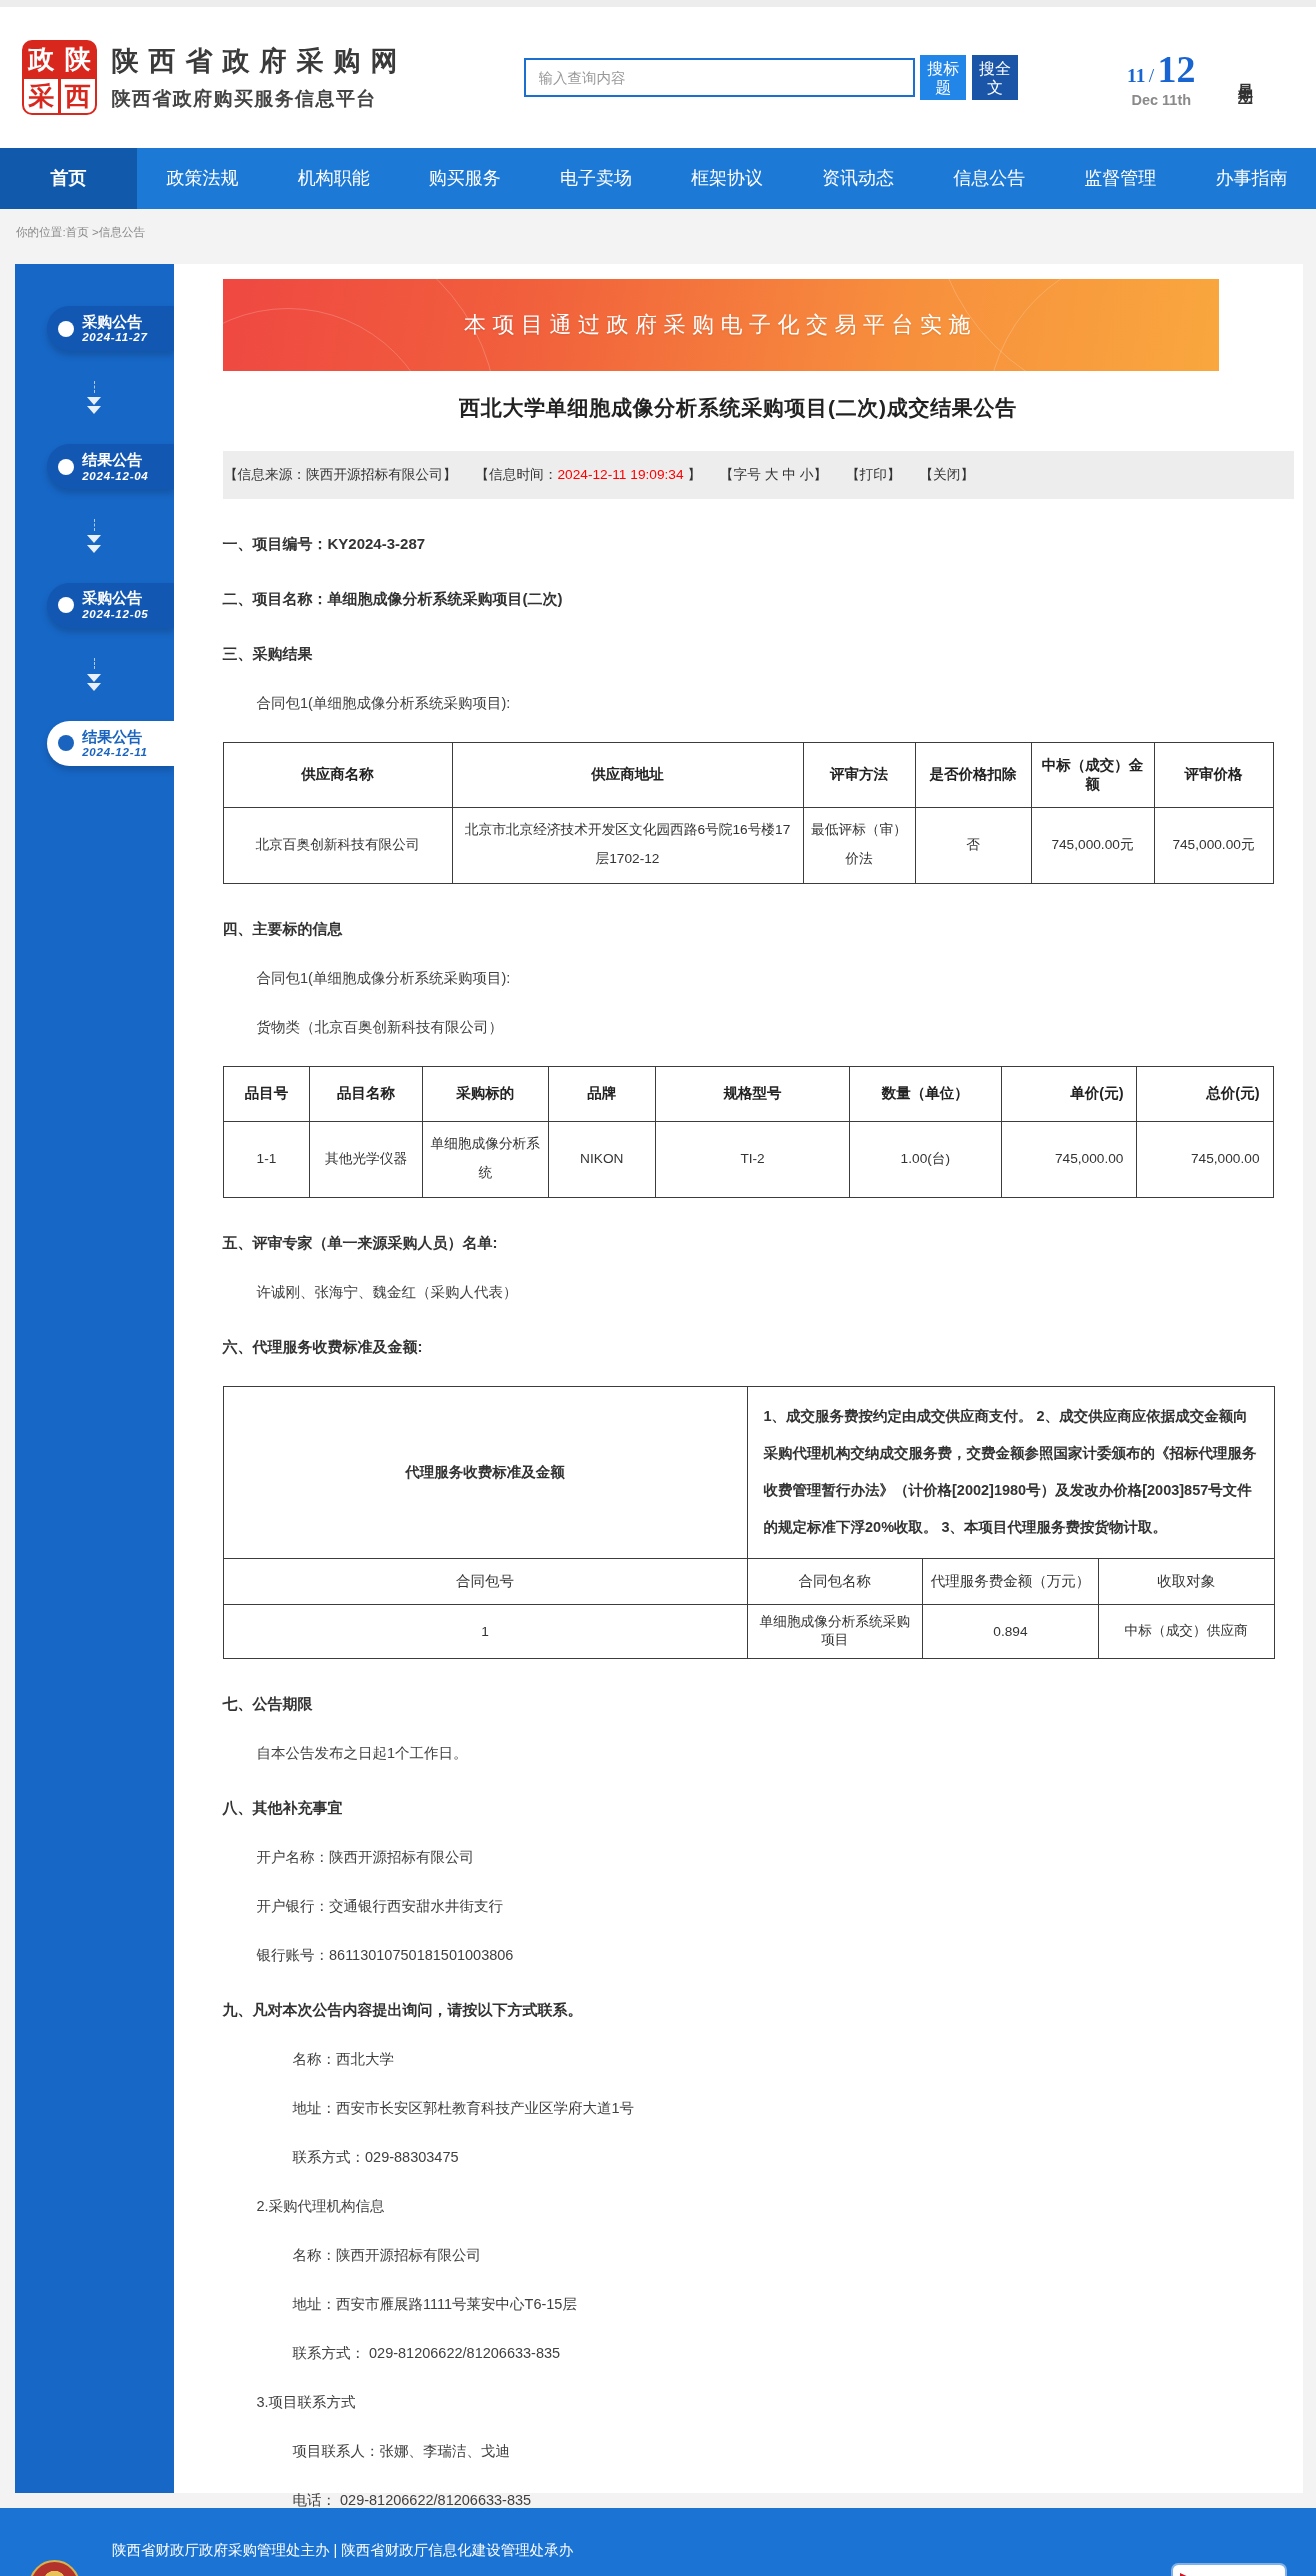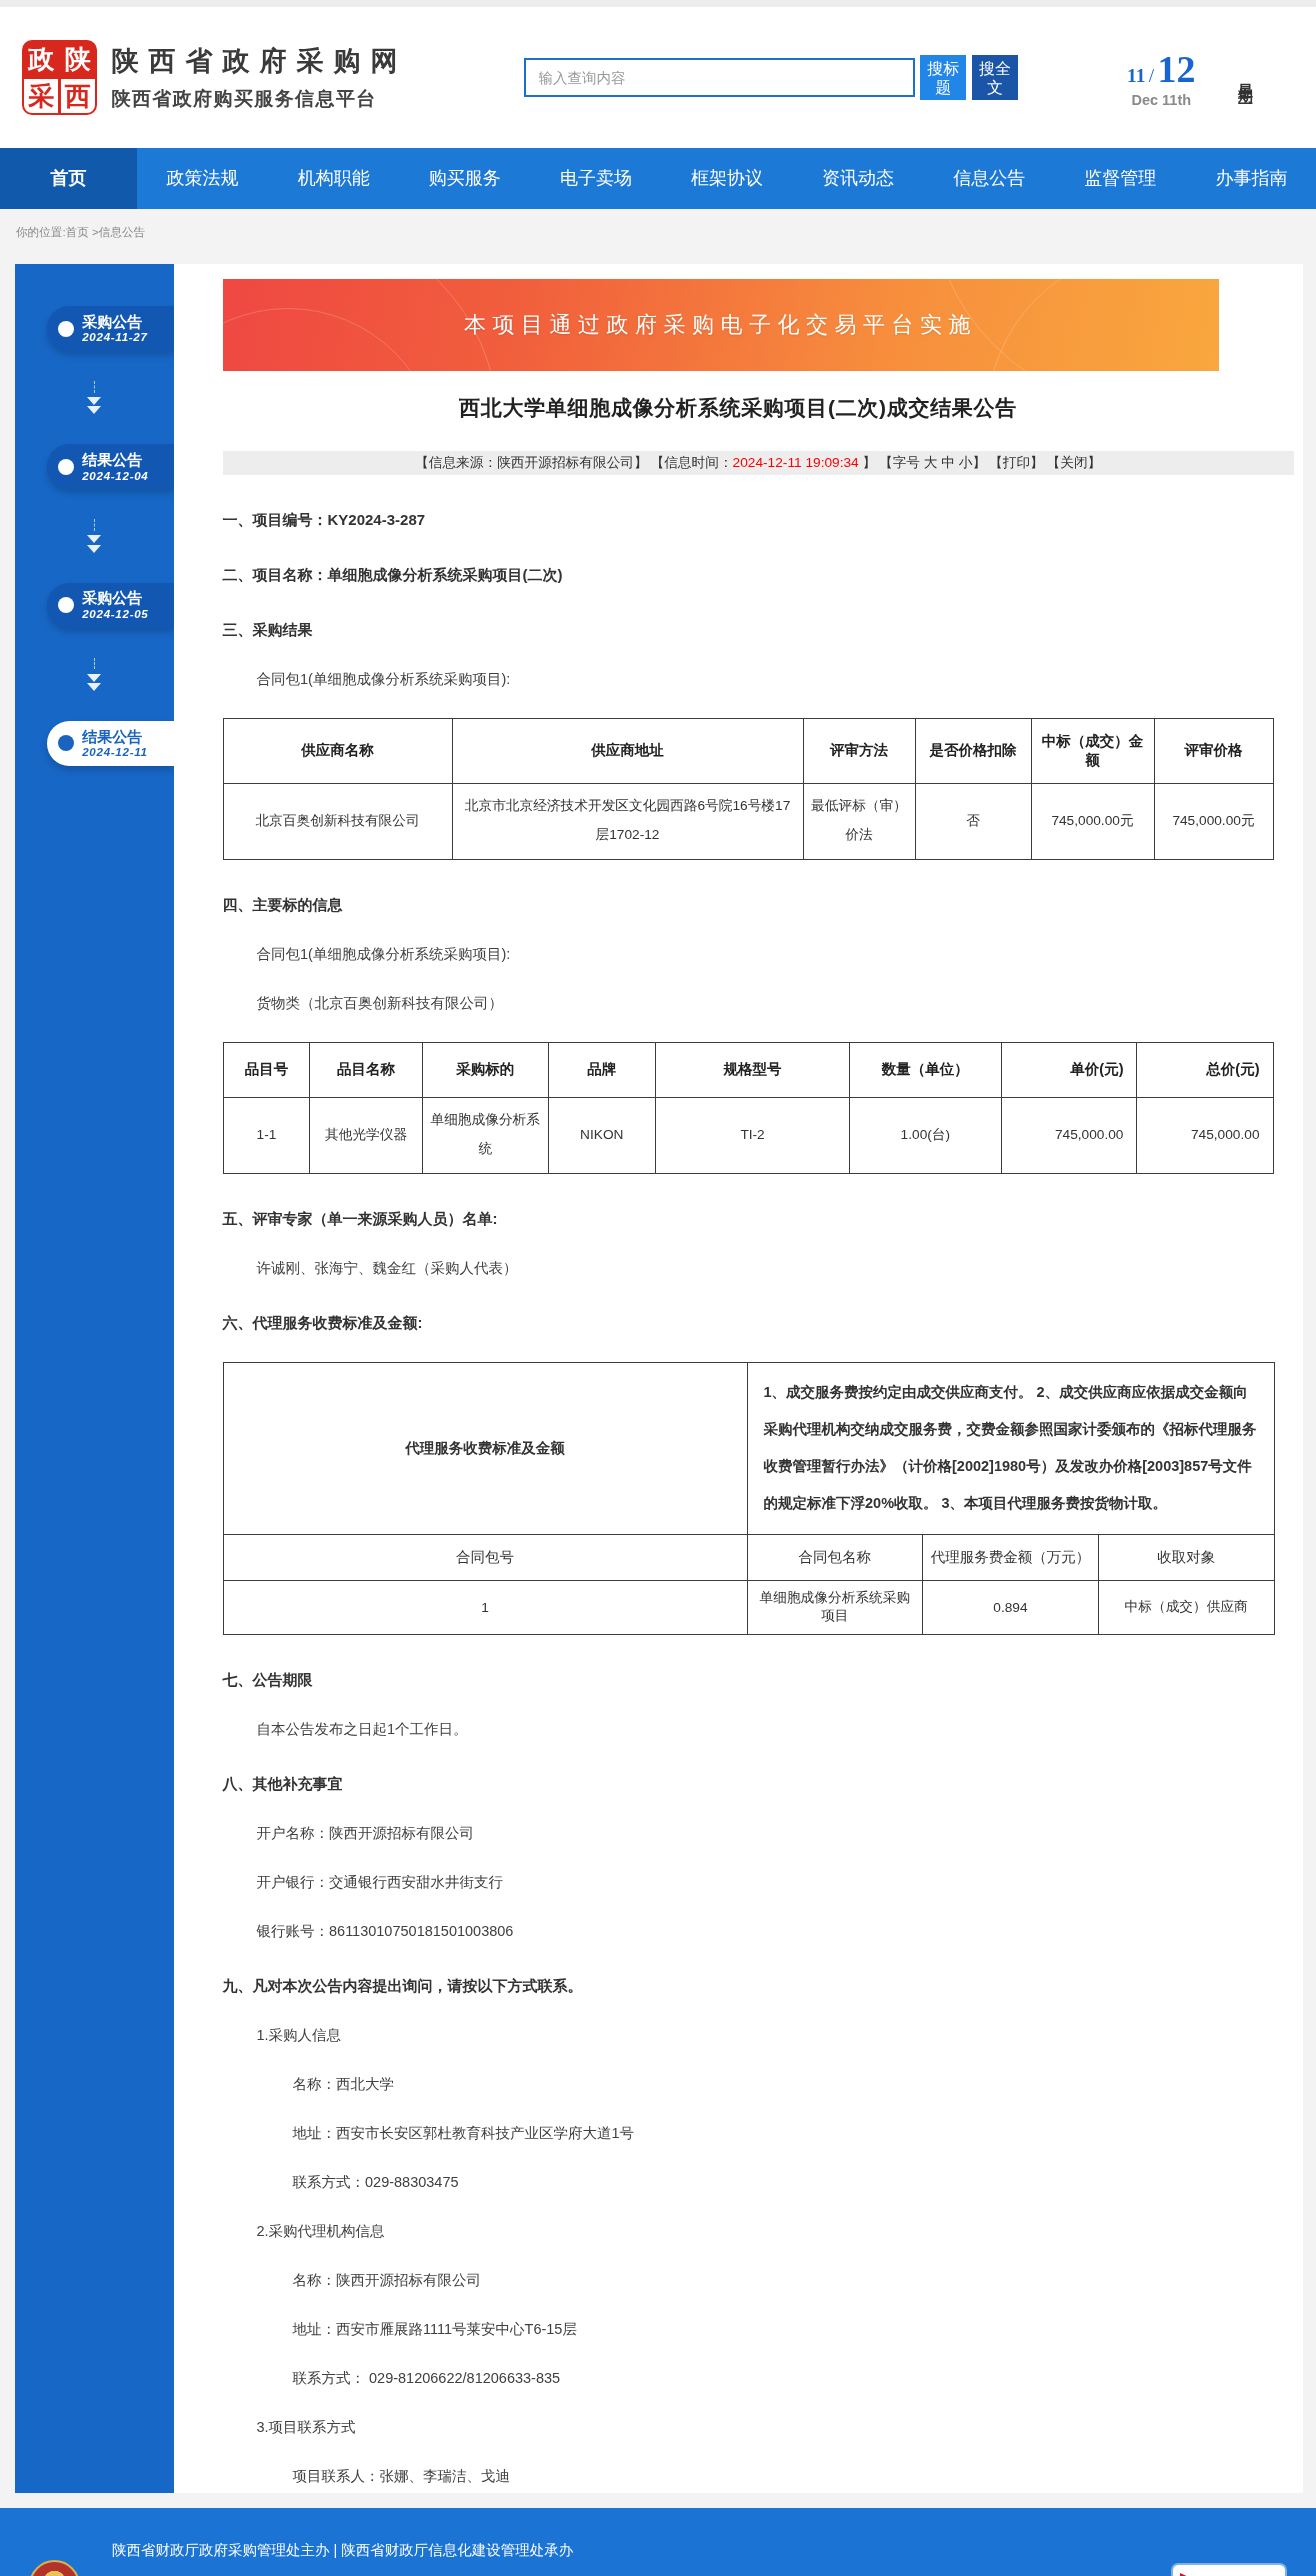--- a/index.html
+++ b/index.html
@@ -77,22 +77,22 @@
     display:flex; align-items:center; justify-content:center;
   }
   .banner .arc { position:absolute; border:1.4px solid rgba(255,255,255,.20); border-radius:50%; }
   .arc.a1 { width:405px; height:405px; left:-130px; top:-58px; }
   .arc.a2 { width:304px; height:304px; left:-87px; top:29px; }
   .arc.a3 { width:434px; height:434px; right:-145px; top:-304px; }
   .arc.a4 { width:333px; height:333px; right:-101px; top:-29px; }
   .banner-text { color:#fff; font-size:22px; font-weight:normal; letter-spacing:6.5px; text-shadow:0 1.4px 2.2px rgba(0,0,0,.12); }
   .doc-title { text-align:center; font-size:21px; font-weight:bold; color:#222; margin-top:23px; letter-spacing:0.7px; }
   .metabar {
-    margin:29px 8.7px 0 49px; height:24px; background:#ededed;
-    display:flex; align-items:center; justify-content:center; font-size:13.7px; color:#333; white-space:nowrap;
+    margin:29px 8.7px 0 49px; height:48px; background:#ededed;
+    display:flex; align-items:center; font-size:13.7px; color:#333; white-space:nowrap;gap:16px;
   }
   .metabar .red { color:#f00; }
   .metabar .seg { margin:0 1.4px; }
   
   .sec-h { margin:36px 0 0 49px; font-size:15px; font-weight:bold; color:#333; }
   .sec-line { margin:30px 0 0 83px; font-size:14.5px; color:#404040; }
   .sec-line.deep { margin-left:119px; }
   
   table { border-collapse:collapse; margin:29px 0 0 49px; table-layout:fixed; }
   th,td { border:0.7px solid #3c3c3c; text-align:center; vertical-align:middle; padding:8.7px 5.8px; }
@@ -330,21 +330,20 @@
 
     <div class="sec-h">七、公告期限</div>
     <div class="sec-line">自本公告发布之日起1个工作日。</div>
 
     <div class="sec-h">八、其他补充事宜</div>
     <div class="sec-line">开户名称：陕西开源招标有限公司</div>
     <div class="sec-line">开户银行：交通银行西安甜水井街支行</div>
     <div class="sec-line">银行账号：86113010750181501003806</div>
 
     <div class="sec-h">九、凡对本次公告内容提出询问，请按以下方式联系。</div>
-    <div class="sec-line">1.采购人信息</div>
     <div class="sec-line deep">名称：西北大学</div>
     <div class="sec-line deep">地址：西安市长安区郭杜教育科技产业区学府大道1号</div>
     <div class="sec-line deep">联系方式：029-88303475</div>
     <div class="sec-line">2.采购代理机构信息</div>
     <div class="sec-line deep">名称：陕西开源招标有限公司</div>
     <div class="sec-line deep">地址：西安市雁展路1111号莱安中心T6-15层</div>
     <div class="sec-line deep">联系方式： 029-81206622/81206633-835</div>
     <div class="sec-line">3.项目联系方式</div>
     <div class="sec-line deep">项目联系人：张娜、李瑞洁、戈迪</div>
     <div class="sec-line deep">电话： 029-81206622/81206633-835</div>

